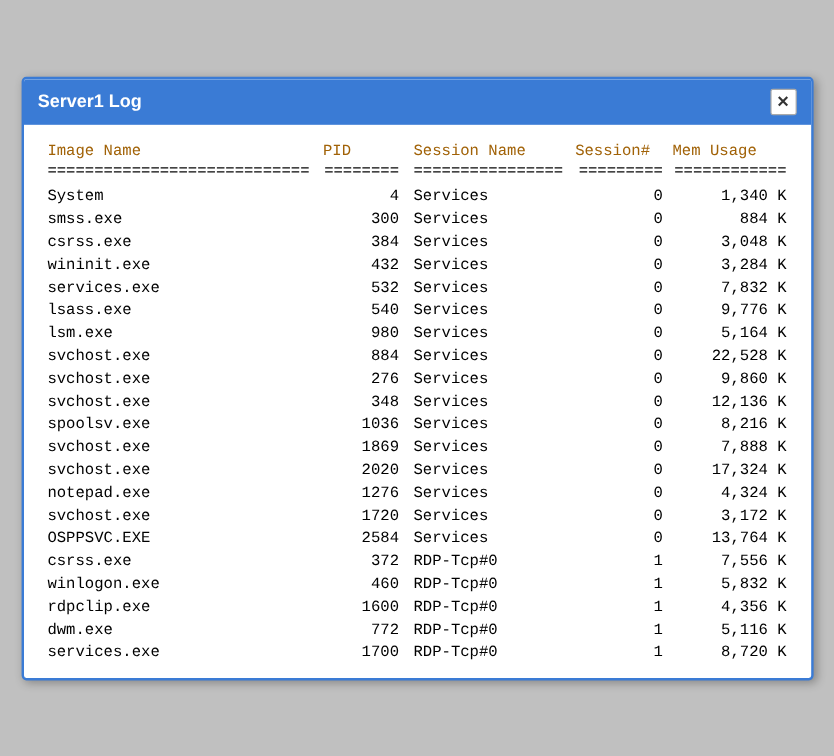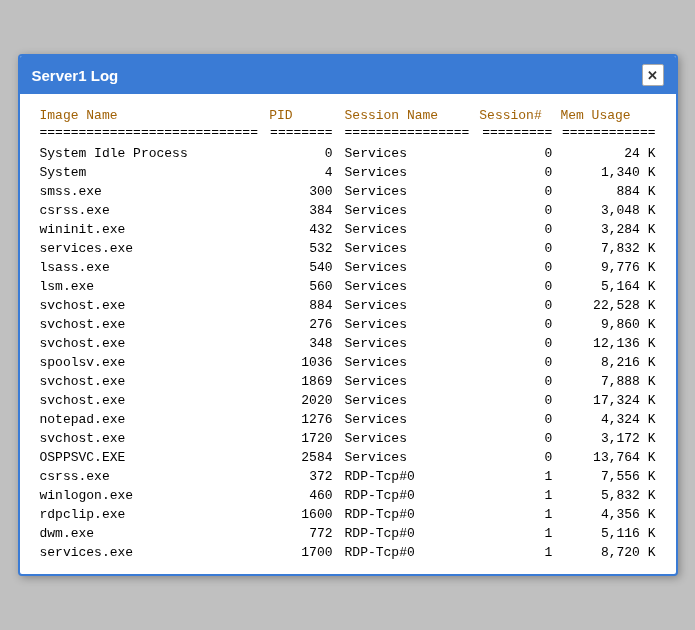--- a/index.html
+++ b/index.html
@@ -118,27 +118,20 @@
         </tr>
         <tr class="separator-row">
           <td class="col-image">============================</td>
           <td class="col-pid">========</td>
           <td class="col-session-name">================</td>
           <td class="col-session-num">=========</td>
           <td class="col-mem">============</td>
         </tr>
       </thead>
       <tbody id="table-body">
-      <tr>
-            <td class="col-image">System Idle Process</td>
-            <td class="col-pid">0</td>
-            <td class="col-session-name">Services</td>
-            <td class="col-session-num">0</td>
-            <td class="col-mem">24 K</td>
-          </tr>
           <tr>
             <td class="col-image">System</td>
             <td class="col-pid">4</td>
             <td class="col-session-name">Services</td>
             <td class="col-session-num">0</td>
             <td class="col-mem">1,340 K</td>
           </tr>
           <tr>
             <td class="col-image">smss.exe</td>
             <td class="col-pid">300</td>
@@ -169,21 +162,21 @@
           </tr>
           <tr>
             <td class="col-image">lsass.exe</td>
             <td class="col-pid">540</td>
             <td class="col-session-name">Services</td>
             <td class="col-session-num">0</td>
             <td class="col-mem">9,776 K</td>
           </tr>
           <tr>
             <td class="col-image">lsm.exe</td>
-            <td class="col-pid">560</td>
+            <td class="col-pid">980</td>
             <td class="col-session-name">Services</td>
             <td class="col-session-num">0</td>
             <td class="col-mem">5,164 K</td>
           </tr>
           <tr>
             <td class="col-image">svchost.exe</td>
             <td class="col-pid">884</td>
             <td class="col-session-name">Services</td>
             <td class="col-session-num">0</td>
             <td class="col-mem">22,528 K</td>

